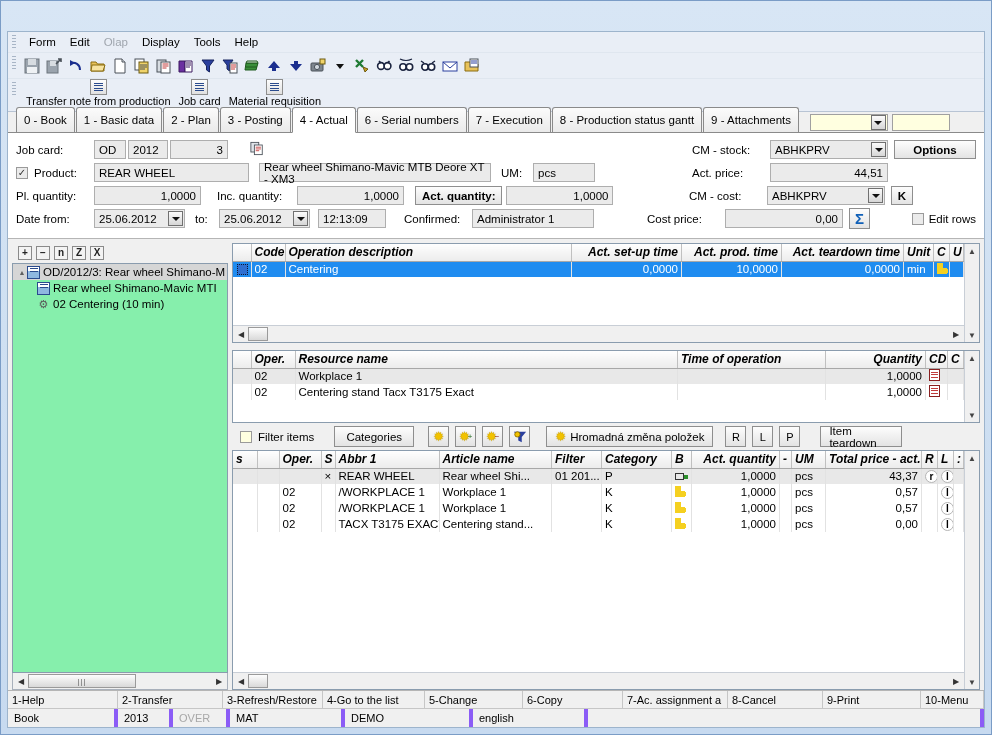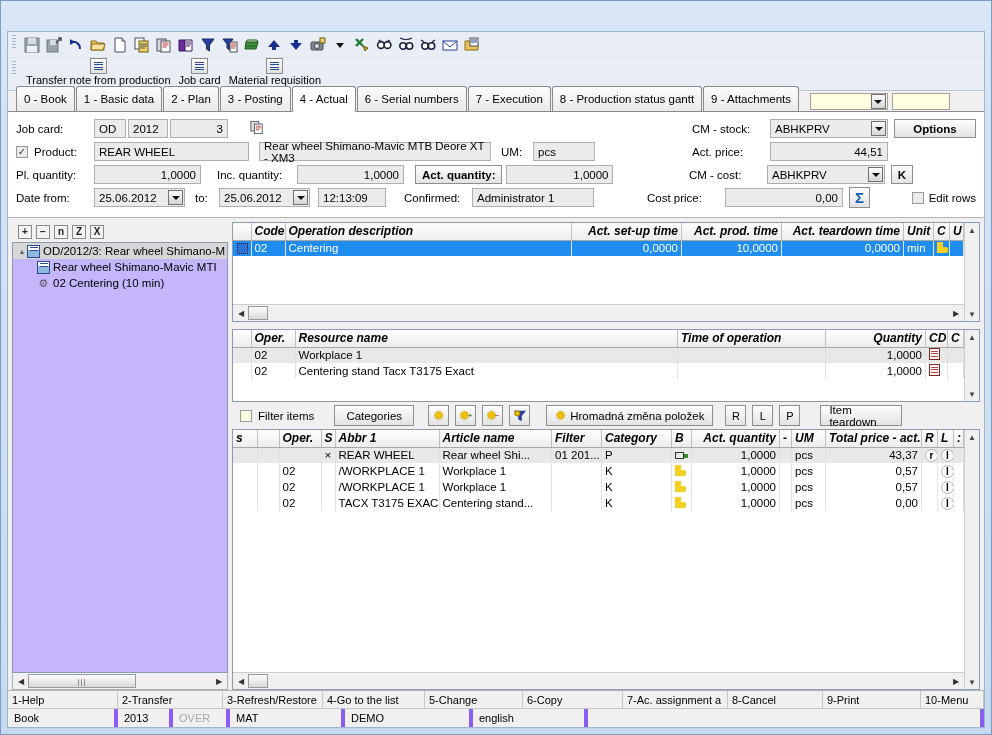--- a/index.html
+++ b/index.html
@@ -273,21 +273,21 @@
   }
   .tbtn-sq {
     width: 14px; height: 14px;
     border: 1px solid #8a8a8a;
     background: #f3f3f3;
     display: flex; align-items: center; justify-content: center;
     font-size: 10px; line-height: 1; color: #222; font-weight: bold;
   }
   .treebox {
     flex: 1;
-    background: #c4b5fd;
+    background: #86efac;
     border: 1px solid #8a9cae;
     overflow: hidden;
     position: relative;
     min-height: 0;
   }
   .tnode {
     display: flex; align-items: center;
     height: 16px; font-size: 11.5px;
     white-space: nowrap;
   }
@@ -465,20 +465,29 @@
   .cpico i{display:block;height:1px;background:#c23b3b;margin:1.5px 1px;}
 </style>
 </head>
 <body>
 
 <div id="app">
 
 
   <div class="client">
 
+    <div class="menubar">
+      <div class="gripper"></div>
+      <div class="menu-item">Form</div>
+      <div class="menu-item">Edit</div>
+      <div class="menu-item disabled">Olap</div>
+      <div class="menu-item">Display</div>
+      <div class="menu-item">Tools</div>
+      <div class="menu-item">Help</div>
+    </div>
 
     <div class="toolbar">
       <div class="gripper"></div>
 
       <div class="tbtn">
         <svg width="16" height="16" viewBox="0 0 16 16">
             <rect x="1" y="1" width="14" height="14" fill="#9aa3ad" stroke="#6d747c"></rect>
             <rect x="4" y="1" width="8" height="6" fill="#d7dce1"></rect>
             <rect x="3" y="9" width="10" height="6" fill="#eef1f4"></rect>
           </svg>

